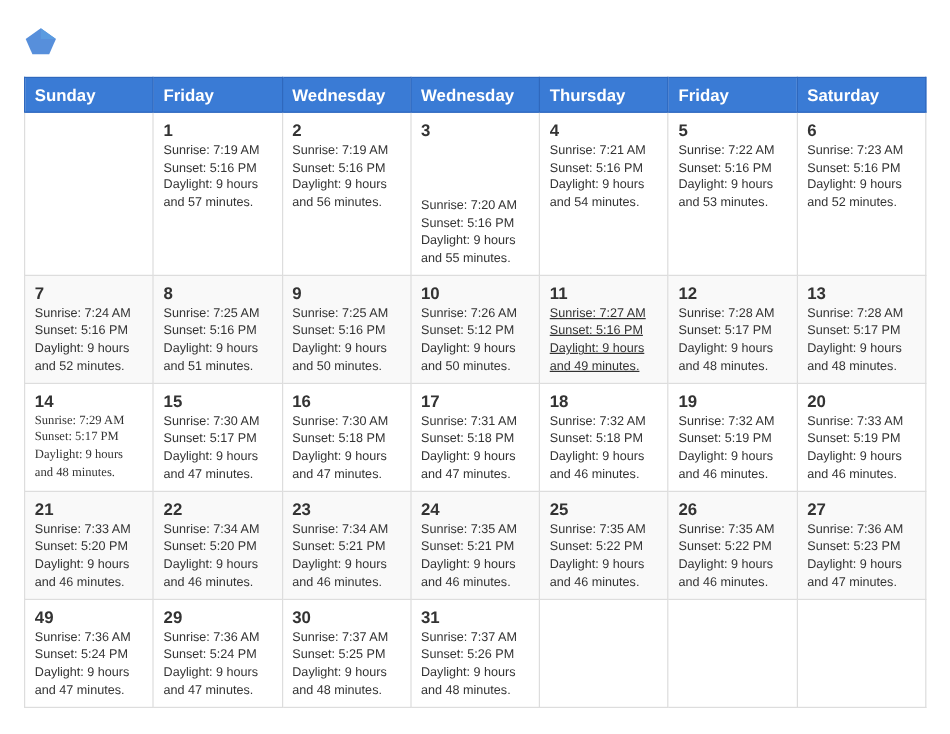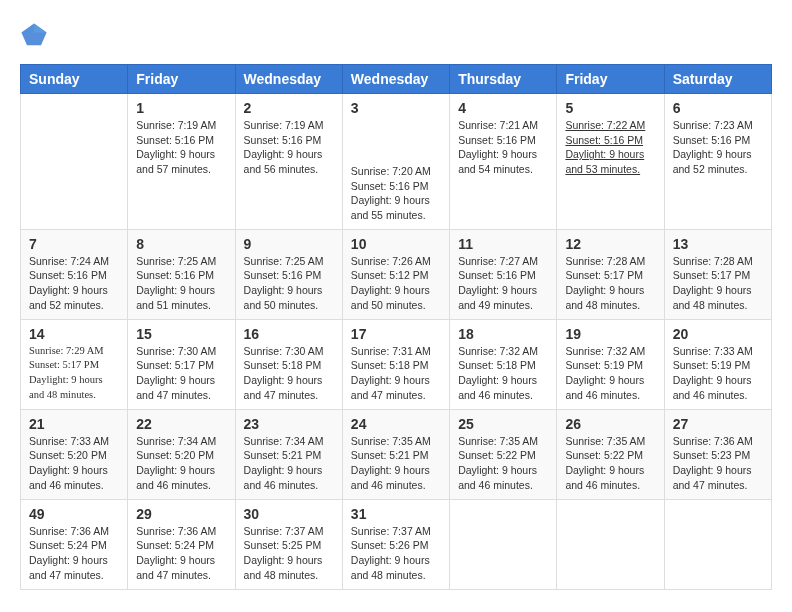--- a/index.html
+++ b/index.html
@@ -154,21 +154,21 @@
         </td>
         <td>
           <span class="day-number">4</span>
           <div class="day-info" style="white-space: pre-line;">Sunrise: 7:21 AM
 Sunset: 5:16 PM
 Daylight: 9 hours
 and 54 minutes.</div>
         </td>
         <td>
           <span class="day-number">5</span>
-          <div class="day-info" style="white-space: pre-line; text-decoration: underline;">Sunrise: 7:22 AM
+          <div class="day-info" style="white-space: pre-line;">Sunrise: 7:22 AM
 Sunset: 5:16 PM
 Daylight: 9 hours
 and 53 minutes.</div>
         </td>
         <td>
           <span class="day-number">6</span>
           <div class="day-info" style="white-space: pre-line;">Sunrise: 7:23 AM
 Sunset: 5:16 PM
 Daylight: 9 hours
 and 52 minutes.</div>
@@ -198,21 +198,21 @@
         </td>
         <td>
           <span class="day-number">10</span>
           <div class="day-info" style="white-space: pre-line;">Sunrise: 7:26 AM
 Sunset: 5:12 PM
 Daylight: 9 hours
 and 50 minutes.</div>
         </td>
         <td>
           <span class="day-number">11</span>
-          <div class="day-info" style="white-space: pre-line;">Sunrise: 7:27 AM
+          <div class="day-info" style="white-space: pre-line; text-decoration: underline;">Sunrise: 7:27 AM
 Sunset: 5:16 PM
 Daylight: 9 hours
 and 49 minutes.</div>
         </td>
         <td>
           <span class="day-number">12</span>
           <div class="day-info" style="white-space: pre-line;">Sunrise: 7:28 AM
 Sunset: 5:17 PM
 Daylight: 9 hours
 and 48 minutes.</div>

